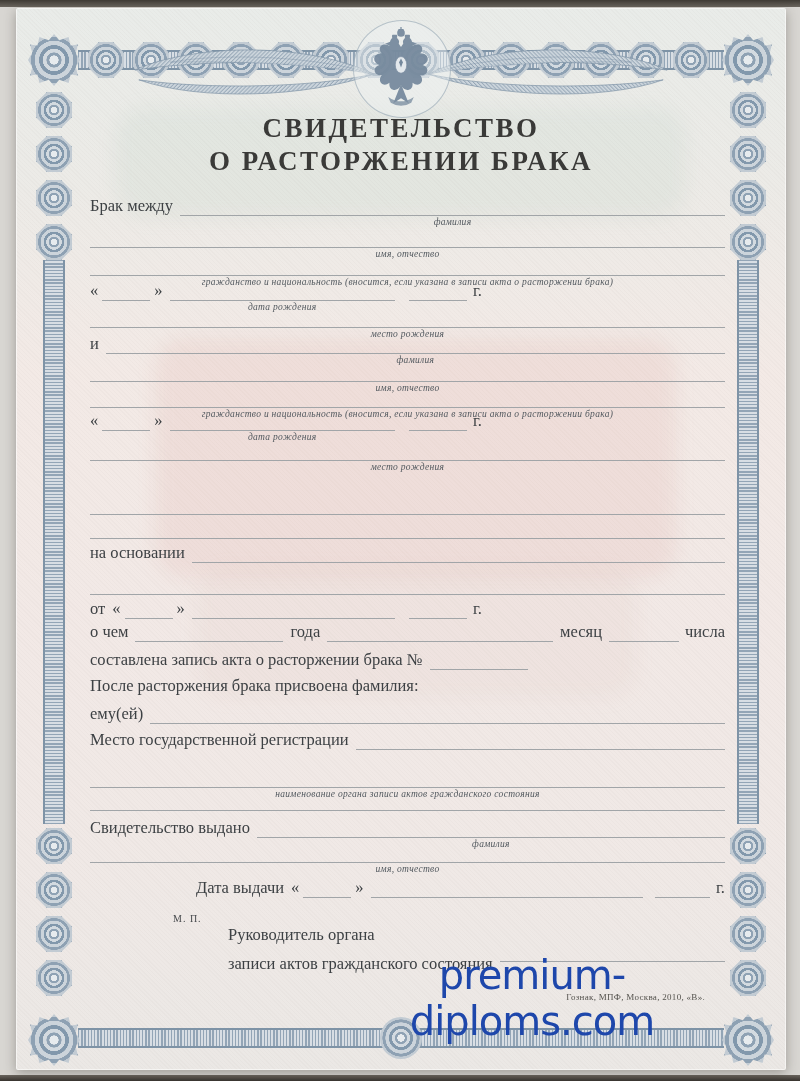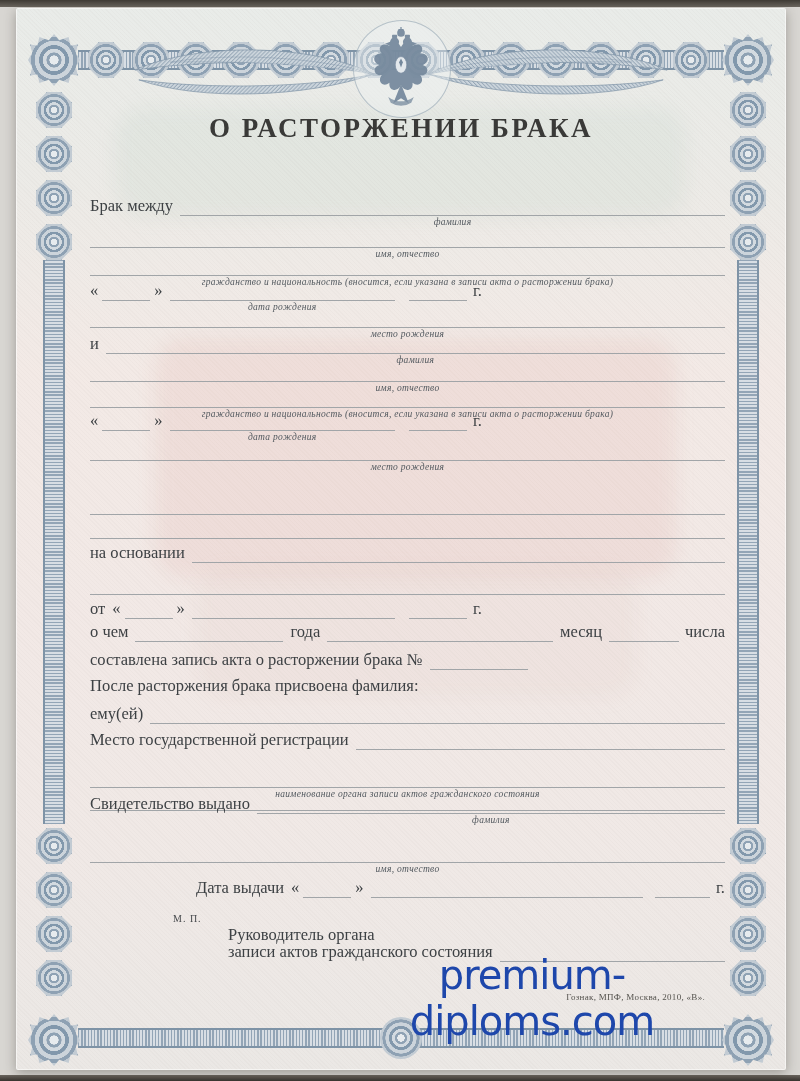--- a/index.html
+++ b/index.html
@@ -31,21 +31,21 @@
   .wing.rt{transform:scaleX(-1);}
   .eagle-halo{position:absolute;left:337px;top:12px;width:96px;height:96px;border-radius:50%;
       background:rgba(238,242,242,.45);border:1px solid rgba(130,150,165,.5);}
   .eagle{position:absolute;left:353px;top:16px;}
   
   .title{position:absolute;left:0;right:0;top:104px;text-align:center;color:#3a3a38;
       font-weight:700;font-size:27px;letter-spacing:2.5px;line-height:33px;}
   
   .row{position:absolute;left:74px;width:635px;display:flex;align-items:flex-end;height:24px;
       font-size:16.5px;color:#3d4144;}
-  .lbl{white-space:nowrap;padding-right:7px;}
+  .lbl{white-space:nowrap;padding-right:7px;margin-top:12px;}
   .mid{white-space:nowrap;padding:0 7px;text-align:center;}
   .end{white-space:nowrap;padding-left:6px;}
   .qo{padding-right:4px;} .qc{padding:0 7px 0 4px;}
   .fill{flex:1;border-bottom:1px solid #a1a5a8;position:relative;height:100%;}
   .fx{flex:none;}
   .sp{flex:1;} .gap{flex:none;}
   .cap{position:absolute;top:calc(100% + 2px);left:0;right:0;text-align:center;
       font-style:italic;font-size:9.5px;letter-spacing:.3px;color:#51585e;white-space:nowrap;}
   .capshift{left:-16%;right:16%;}
   .mp{position:absolute;font-size:10px;letter-spacing:1px;color:#46494c;}
@@ -145,20 +145,21 @@
       <circle cx="50" cy="12" r="6"></circle>
         <path d="M49 3 h2 v5 h-2 z M46 6 h8 v2 h-8 z"></path>
       <path d="M50 92 L38 122 L50 114 L62 122 Z"></path>
       <path d="M30 112 q20 14 40 0 l-4 9 q-16 10 -32 0 Z" opacity=".8"></path>
     </g>
     <ellipse cx="50" cy="62" rx="9" ry="13" fill="#e3e8ec" stroke="#74889c"></ellipse>
     <path d="M50 52 l3 6 -3 8 -3 -8 z" fill="#74889c"></path>
   </svg>
 
   <div class="title">
+    <div>СВИДЕТЕЛЬСТВО</div>
     <div>О РАСТОРЖЕНИИ БРАКА</div>
   </div>
 
   <div class="row" style="top:184px">
     <span class="lbl">Брак между</span>
     <span class="fill">
         <i class="cap">фамилия</i>
       </span>
   </div>
 
@@ -289,21 +290,21 @@
 
   <div class="row" style="top:756px">
     <span class="fill">
         <i class="cap">наименование органа записи актов гражданского состояния</i>
       </span>
   </div>
   <div class="row" style="top:779px">
     <span class="fill"></span>
   </div>
 
-  <div class="row" style="top:782px">
+  <div class="row" style="top:806px">
     <span class="lbl">Свидетельство выдано</span>
     <span class="fill">
         <i class="cap">фамилия</i>
       </span>
   </div>
 
   <div class="row" style="top:831px">
     <span class="fill">
         <i class="cap">имя, отчество</i>
       </span>

